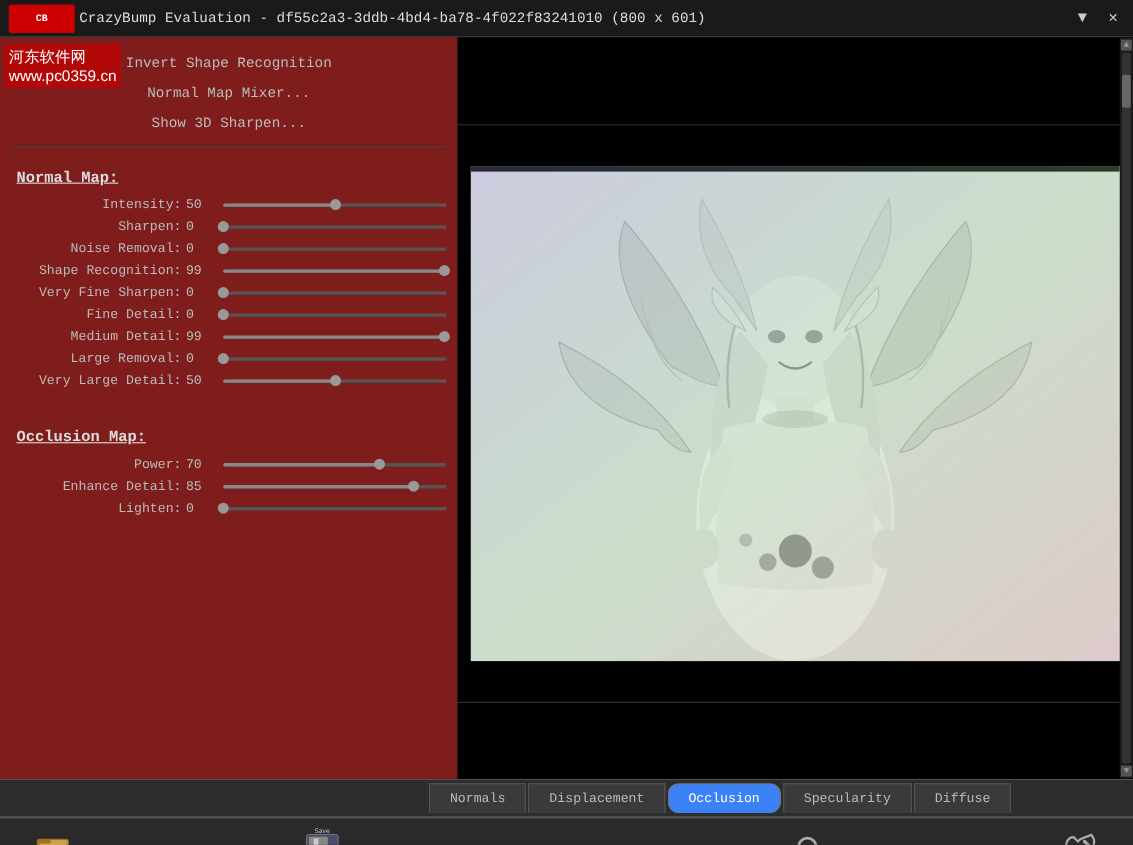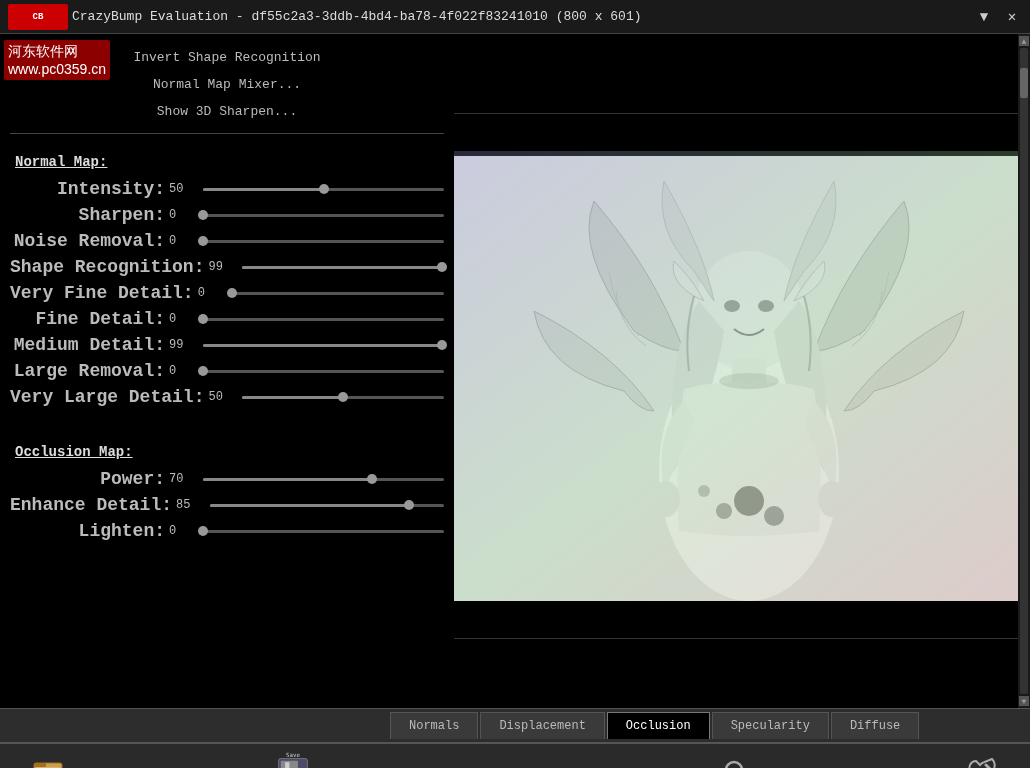--- a/index.html
+++ b/index.html
@@ -63,22 +63,22 @@
     }
 
     
     #main-layout {
       display: flex;
       height: calc(768px - 34px - 60px);
     }
 
     
     #left-panel {
-      width: 454px;
-      background: #000000;
+      width: 416px;
+      background: #7f1d1d;
       padding: 10px 0;
       overflow-y: auto;
       flex-shrink: 0;
     }
 
     .menu-item {
       text-align: center;
       padding: 6px 10px;
       cursor: pointer;
       color: #bbb;
@@ -97,23 +97,22 @@
     .slider-row {
       display: flex;
       align-items: center;
       padding: 3px 10px;
       gap: 4px;
     }
     .slider-label {
       text-align: right;
       min-width: 155px;
       color: #bbb;
-      font-size: 18px;
+      font-size: 12px;
       flex-shrink: 0;
-      font-weight: bold;
     }
     .slider-value {
       min-width: 30px;
       color: #bbb;
       font-size: 12px;
       flex-shrink: 0;
     }
     .slider-container {
       flex: 1;
       height: 14px;
@@ -202,23 +201,24 @@
       background: #3a3a3a;
       border: 1px solid #555;
       border-bottom: none;
       color: #bbb;
       font-size: 12px;
       cursor: pointer;
       font-family: 'Courier New', monospace;
       margin-right: 2px;
     }
     .tab-item.active {
-      background: #000000;
+      background: #3b82f6;
       color: #fff;
       border-color: #777;
+      border-radius: 10px;
     }
 
     
     #bottom-toolbar {
       height: 60px;
       background: #2a2a2a;
       border-top: 2px solid #555;
       display: flex;
       align-items: center;
       justify-content: space-between;
@@ -367,21 +367,21 @@
           <div class="slider-label">Shape Recognition:</div>
           <div class="slider-value">99</div>
           <div class="slider-container">
             <div class="slider-track">
               <div class="slider-fill" style="width: 99%;"></div>
               <div class="slider-thumb" style="left: calc(99% - 5px);"></div>
             </div>
           </div>
         </div>
         <div class="slider-row">
-          <div class="slider-label">Very Fine Detail:</div>
+          <div class="slider-label">Very Fine Sharpen:</div>
           <div class="slider-value">0</div>
           <div class="slider-container">
             <div class="slider-track">
               <div class="slider-fill" style="width: 0%;"></div>
               <div class="slider-thumb" style="left: calc(0% - 5px);"></div>
             </div>
           </div>
         </div>
         <div class="slider-row">
           <div class="slider-label">Fine Detail:</div>

